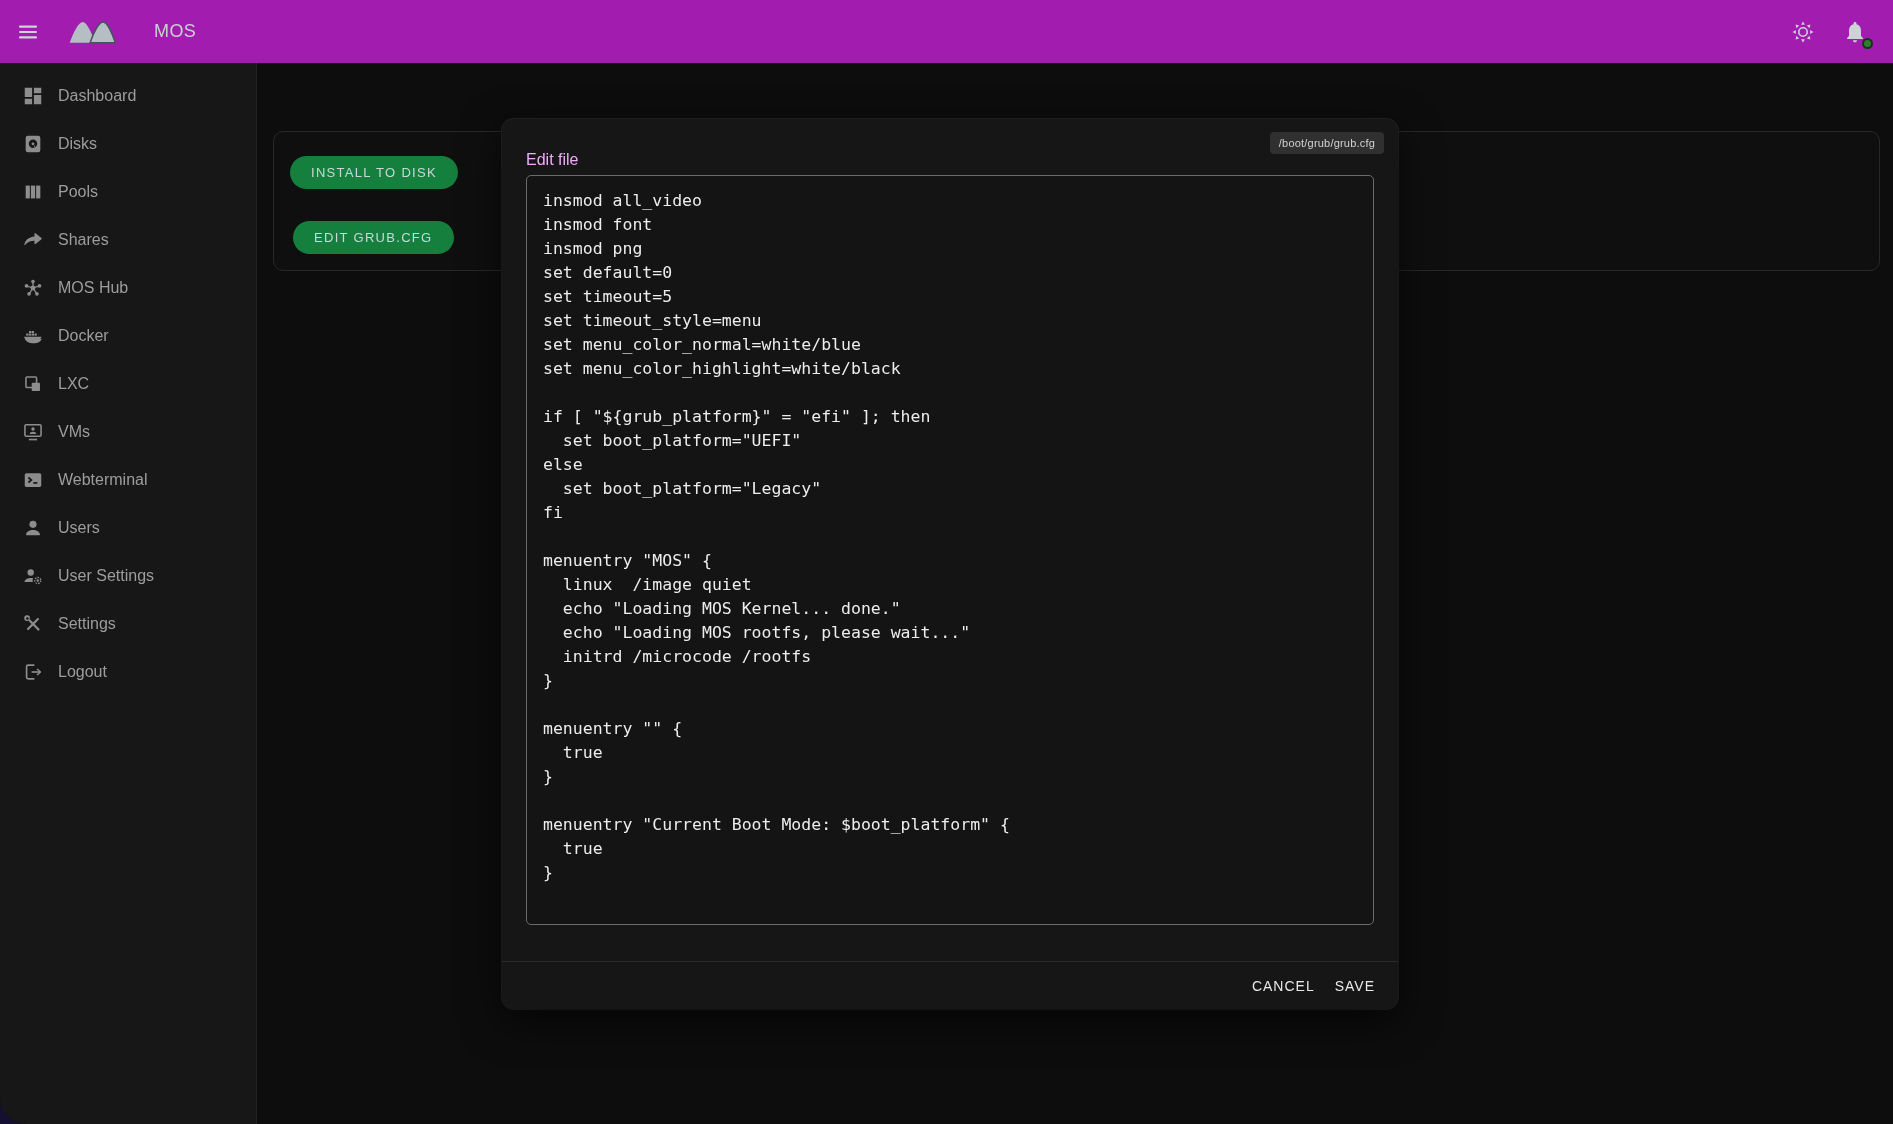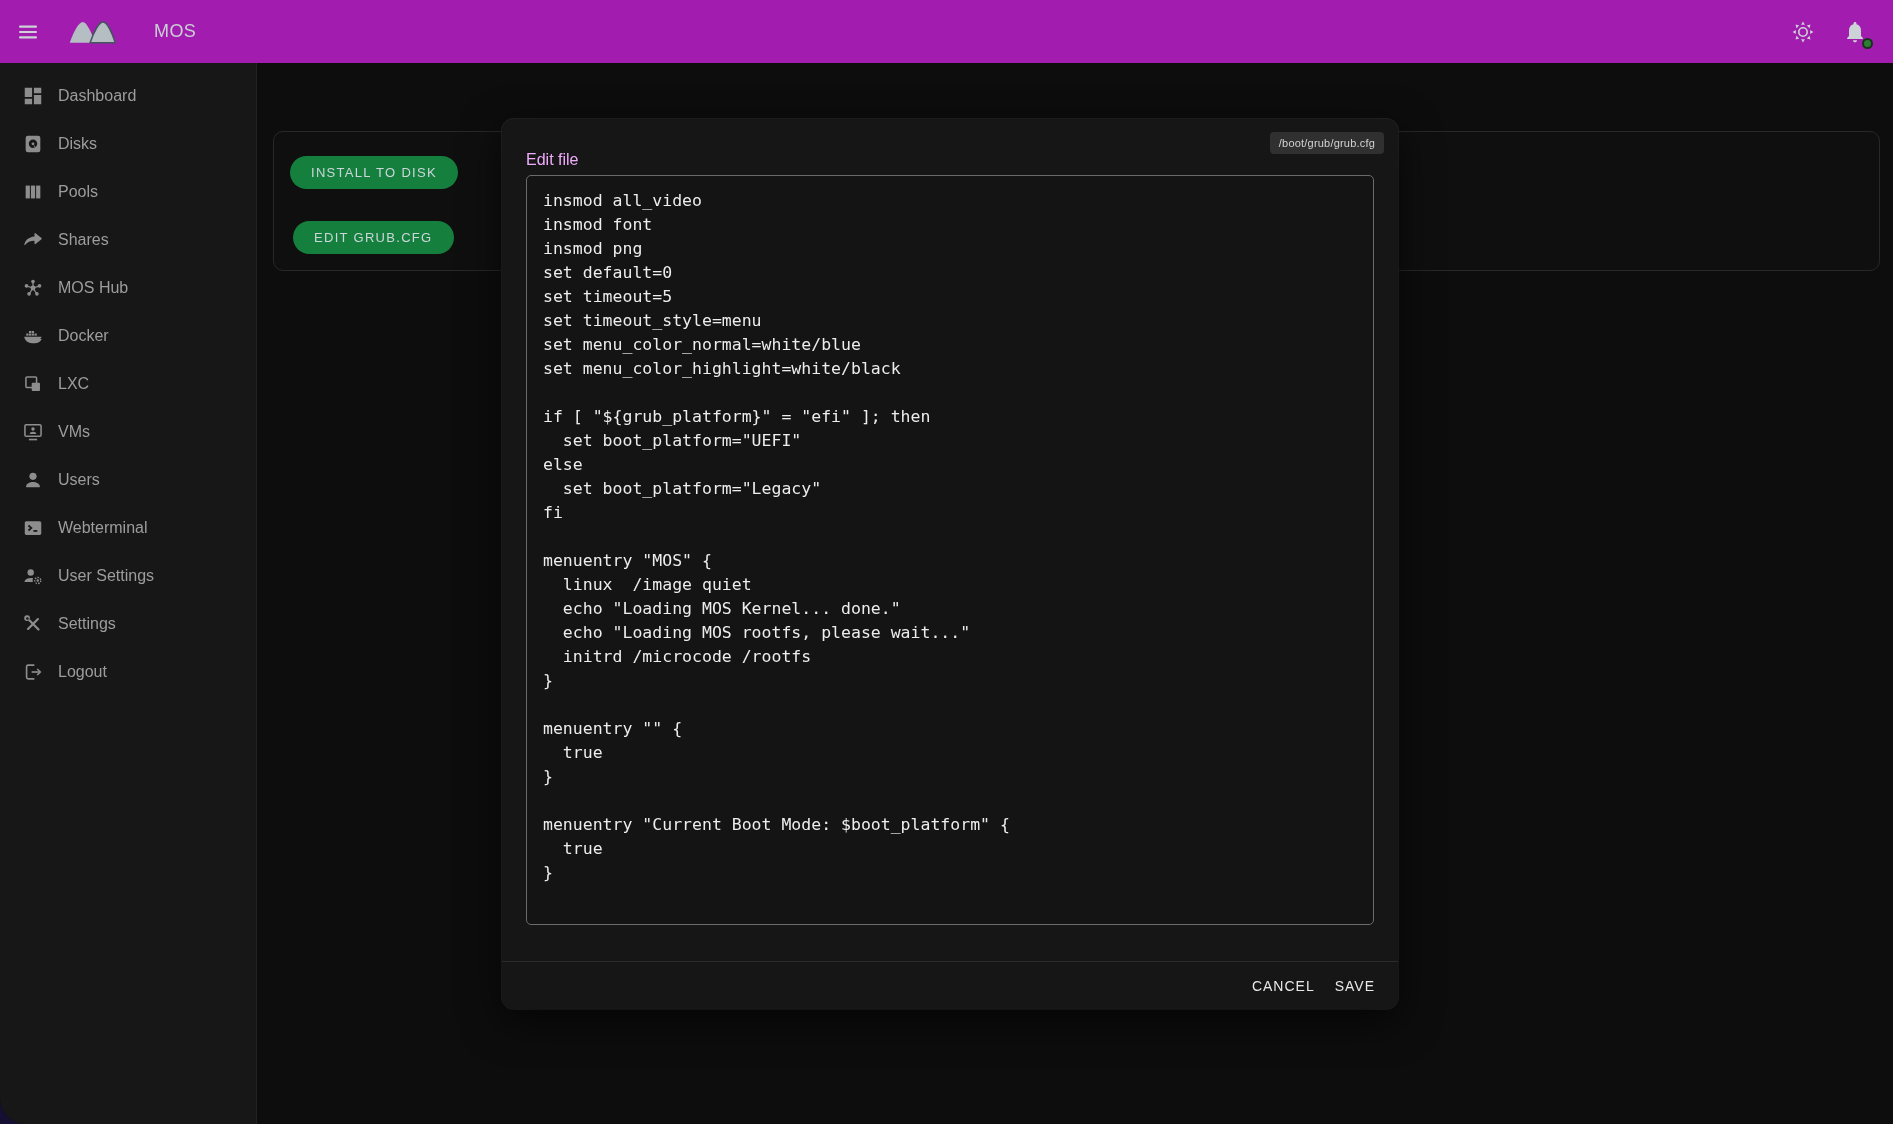--- a/index.html
+++ b/index.html
@@ -201,37 +201,37 @@
           <circle cx="12" cy="8.7" r="1.9"></circle>
           <path d="M8.4 14.2c0-1.7 1.7-2.6 3.6-2.6s3.6.9 3.6 2.6z"></path>
           <path d="M7.5 20.2h9" stroke="currentColor" stroke-width="1.8"></path>
         </svg>
       </span>
       <span class="nav-label">VMs</span>
     </div>
 
     <div class="nav-item">
       <span class="nav-icon">
-        <svg width="22" height="22" viewBox="0 0 24 24" fill="currentColor">
-          <circle cx="12" cy="8" r="3.9"></circle>
-          <path d="M4.4 19.1c.5-3.1 3.7-4.8 7.6-4.8s7.1 1.7 7.6 4.8c.1.5-.3.9-.8.9H5.2c-.5 0-.9-.4-.8-.9z"></path>
-        </svg>
-      </span>
-      <span class="nav-label">Users</span>
-    </div>
-
-    <div class="nav-item">
-      <span class="nav-icon">
         <svg width="22" height="22" viewBox="0 0 24 24">
           <rect x="3" y="4.5" width="18" height="15" rx="1.8" fill="currentColor"></rect>
           <path d="M7 9.3l3.2 2.7L7 14.7" fill="none" stroke="#171717" stroke-width="1.9"></path>
           <path d="M12.4 15.2h4.3" stroke="#171717" stroke-width="1.9"></path>
         </svg>
       </span>
       <span class="nav-label">Webterminal</span>
+    </div>
+
+    <div class="nav-item">
+      <span class="nav-icon">
+        <svg width="22" height="22" viewBox="0 0 24 24" fill="currentColor">
+          <circle cx="12" cy="8" r="3.9"></circle>
+          <path d="M4.4 19.1c.5-3.1 3.7-4.8 7.6-4.8s7.1 1.7 7.6 4.8c.1.5-.3.9-.8.9H5.2c-.5 0-.9-.4-.8-.9z"></path>
+        </svg>
+      </span>
+      <span class="nav-label">Users</span>
     </div>
 
     <div class="nav-item">
       <span class="nav-icon">
         <svg width="22" height="22" viewBox="0 0 24 24" fill="currentColor">
           <circle cx="9.5" cy="8.2" r="3.5"></circle>
           <path d="M2.6 18.5c.5-2.8 3.3-4.4 6.9-4.4.9 0 1.8.1 2.6.3-.3.8-.5 1.6-.5 2.4 0 .6.1 1.2.3 1.7z"></path>
           <circle cx="17.2" cy="16.9" r="3.3" fill="none" stroke="currentColor" stroke-width="1.5" stroke-dasharray="1.7 1.25"></circle>
           <circle cx="17.2" cy="16.9" r="1.3"></circle>
         </svg>

